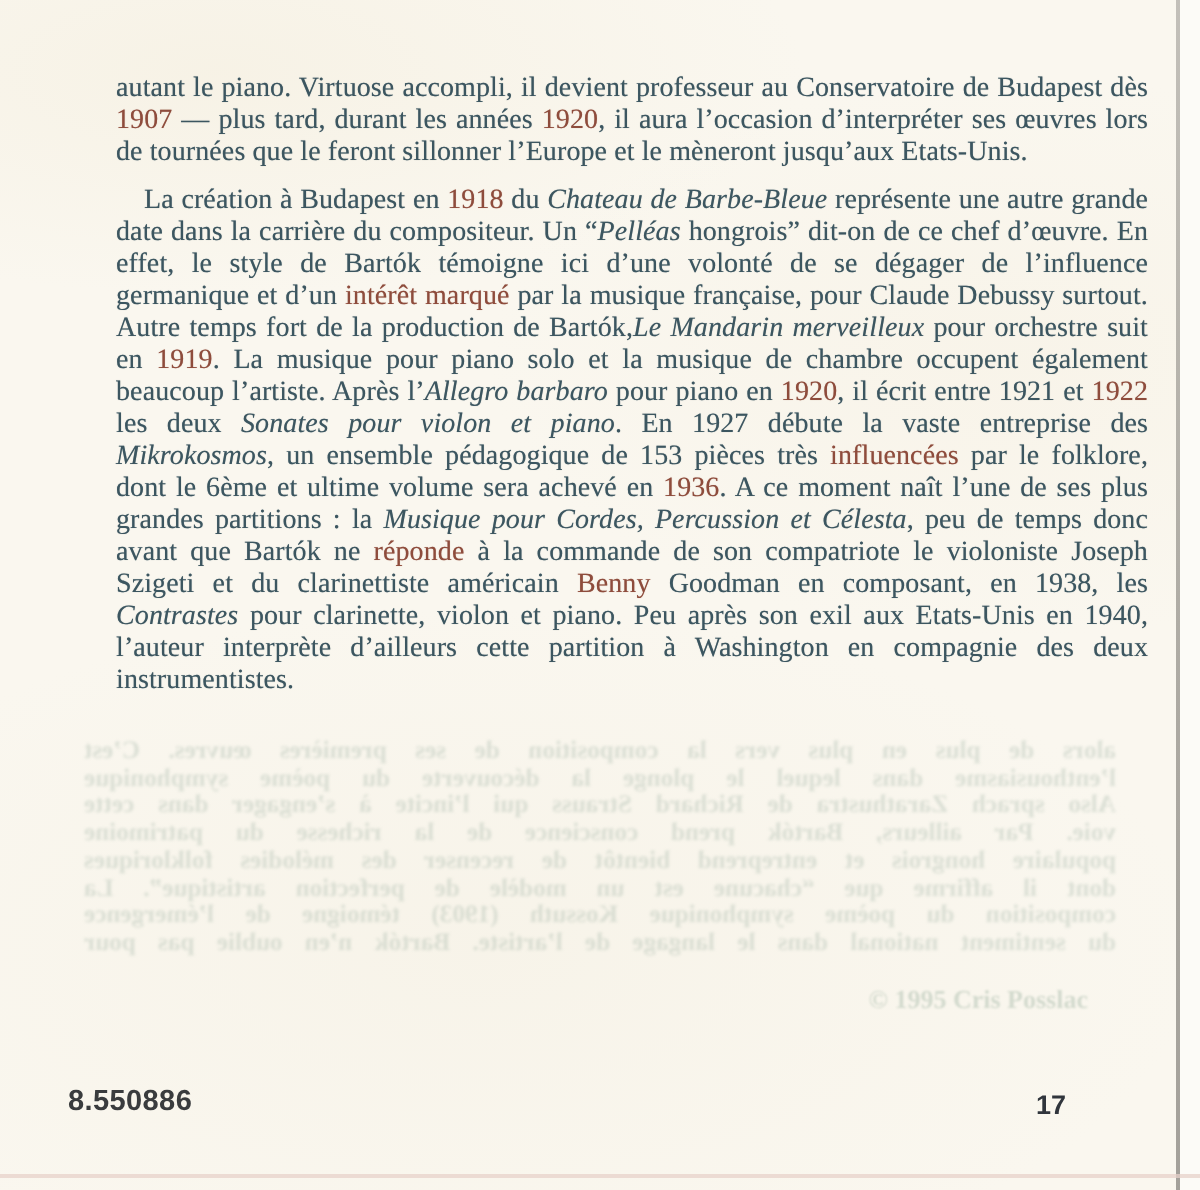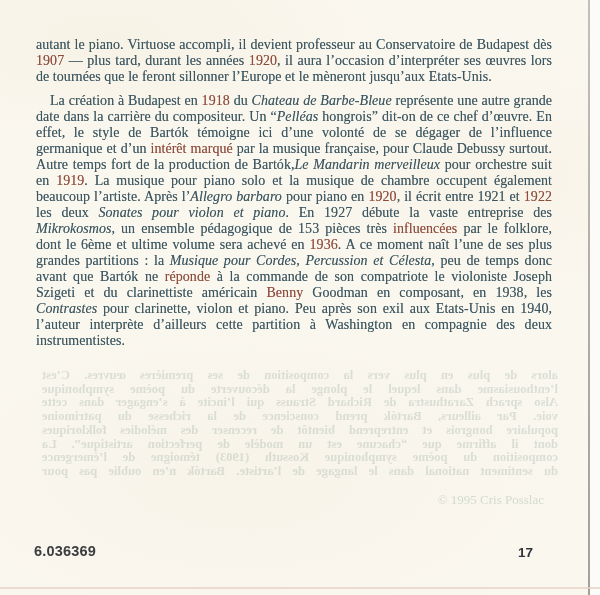--- a/index.html
+++ b/index.html
@@ -11,21 +11,21 @@
     background-image:
       radial-gradient(ellipse 420px 160px at 18% 6%, rgba(244,238,222,.55), rgba(244,238,222,0) 70%),
       radial-gradient(ellipse 380px 200px at 85% 30%, rgba(246,240,226,.45), rgba(246,240,226,0) 70%),
       radial-gradient(ellipse 500px 240px at 40% 80%, rgba(243,238,224,.4), rgba(243,238,224,0) 72%);
     overflow:hidden;
     font-family:"Liberation Serif", serif;
   }
 
   
   .text-block{
-    position:absolute;left:36px;top:37px;width:516px;
+    position:absolute;left:58px;top:37px;width:516px;
     font-size:14px;line-height:16px;
     color:#3c5660;
     text-align:justify;
     letter-spacing:.05px;
     text-shadow:0 0 .4px rgba(60,86,96,.55);
     z-index:3;
   }
   .text-block p{margin:0;}
   .text-block p + p{margin-top:8px;text-indent:14px;}
   .seg-italic{font-style:italic;}
@@ -36,21 +36,21 @@
     position:absolute;left:42px;top:369px;width:516px;
     transform:scaleX(-1);
     font-weight:700;font-size:12.6px;line-height:13.7px;
     color:#9fb2a4;opacity:.34;
     filter:blur(.7px);
     z-index:1;
   }
   .ghost-line{text-align:justify;text-align-last:justify;}
   .ghost-credit{
     position:absolute;right:56px;top:492px;
-    font-weight:400;font-size:13px;
+    font-weight:700;font-size:13px;
     color:#aebfaf;opacity:.5;
     filter:blur(.6px);
     z-index:1;
   }
 
   
   .footer-catalog{
     position:absolute;left:34px;top:543px;
     font-family:"Liberation Sans", sans-serif;
     font-weight:700;font-size:14.5px;color:#3a3c3e;
@@ -95,21 +95,21 @@
       <div class="ghost-line">du sentiment national dans le langage de l’artiste. Bartók n’en oublie pas pour</div>
     </div>
 
   <div class="ghost-credit">© 1995 Cris Posslac</div>
 
   <div class="text-block">
       <p><span class="seg-plain">autant le piano. Virtuose accompli, il devient professeur au Conservatoire de Budapest dès </span><span class="seg-warm">1907</span><span class="seg-plain"> — plus tard, durant les années </span><span class="seg-warm">1920</span><span class="seg-plain">, il aura l’occasion d’interpréter ses œuvres lors de tournées que le feront sillonner l’Europe et le mèneront jusqu’aux Etats-Unis.</span></p>
       <p><span class="seg-plain">La création à Budapest en </span><span class="seg-warm">1918</span><span class="seg-plain"> du </span><span class="seg-italic">Chateau de Barbe-Bleue</span><span class="seg-plain"> représente une autre grande date dans la carrière du compositeur. Un “</span><span class="seg-italic">Pelléas</span><span class="seg-plain"> hongrois” dit-on de ce chef d’œuvre. En effet, le style de Bartók témoigne ici d’une volonté de se dégager de l’influence germanique et d’un </span><span class="seg-warm">intérêt marqué</span><span class="seg-plain"> par la musique française, pour Claude Debussy surtout. Autre temps fort de la production de Bartók,</span><span class="seg-italic">Le Mandarin merveilleux</span><span class="seg-plain"> pour orchestre suit en </span><span class="seg-warm">1919</span><span class="seg-plain">. La musique pour piano solo et la musique de chambre occupent également beaucoup l’artiste. Après l’</span><span class="seg-italic">Allegro barbaro</span><span class="seg-plain"> pour piano en </span><span class="seg-warm">1920</span><span class="seg-plain">, il écrit entre 1921 et </span><span class="seg-warm">1922</span><span class="seg-plain"> les deux </span><span class="seg-italic">Sonates pour violon et piano</span><span class="seg-plain">. En 1927 débute la vaste entreprise des </span><span class="seg-italic">Mikrokosmos</span><span class="seg-plain">, un ensemble pédagogique de 153 pièces très </span><span class="seg-warm">influencées</span><span class="seg-plain"> par le folklore, dont le 6ème et ultime volume sera achevé en </span><span class="seg-warm">1936</span><span class="seg-plain">. A ce moment naît l’une de ses plus grandes partitions : la </span><span class="seg-italic">Musique pour Cordes, Percussion et Célesta</span><span class="seg-plain">, peu de temps donc avant que Bartók ne </span><span class="seg-warm">réponde</span><span class="seg-plain"> à la commande de son compatriote le violoniste Joseph Szigeti et du clarinettiste américain </span><span class="seg-warm">Benny</span><span class="seg-plain"> Goodman en composant, en 1938, les </span><span class="seg-italic">Contrastes</span><span class="seg-plain"> pour clarinette, violon et piano. Peu après son exil aux Etats-Unis en 1940, l’auteur interprète d’ailleurs cette partition à Washington en compagnie des deux instrumentistes.</span></p>
     </div>
 
-  <div class="footer-catalog">6.036369</div>
+  <div class="footer-catalog">8.550886</div>
 
   <div class="footer-page">17</div>
 
   <div class="edge-right-strip"></div>
   <div class="edge-right-line"></div>
   <div class="edge-bottom-line"></div>
 
 </div>
 
 </body></html>

